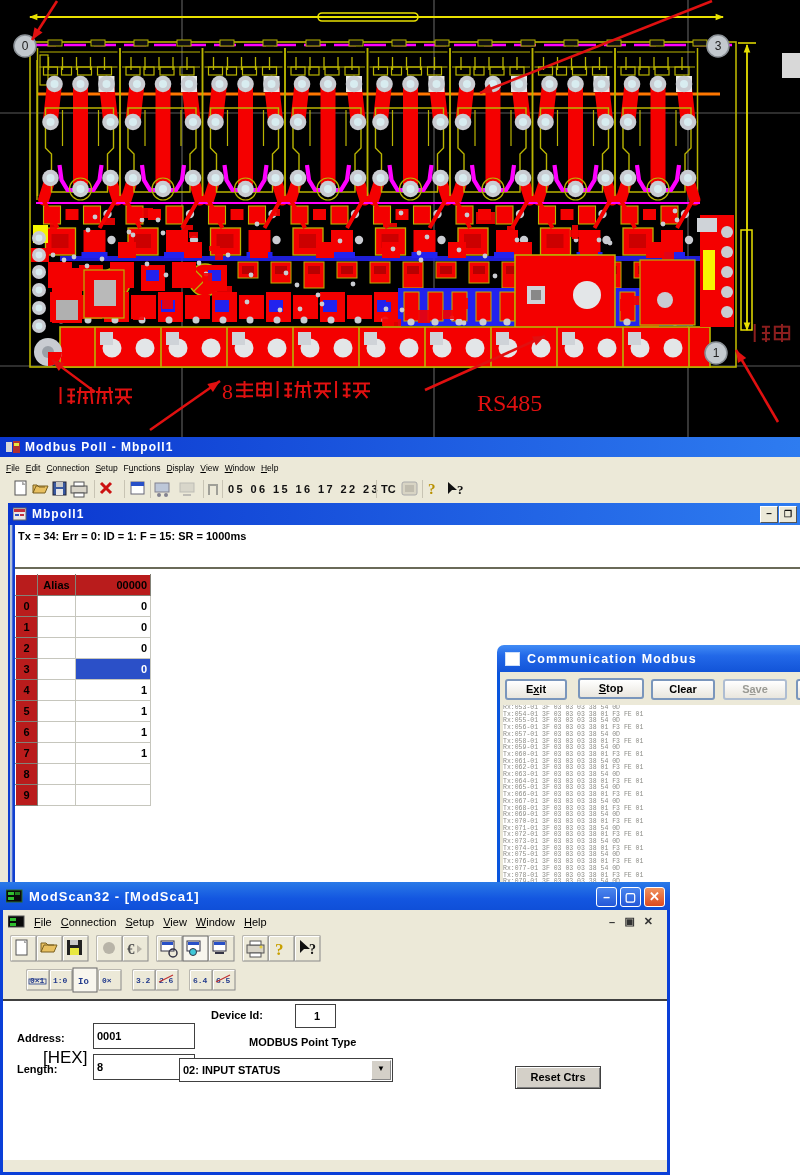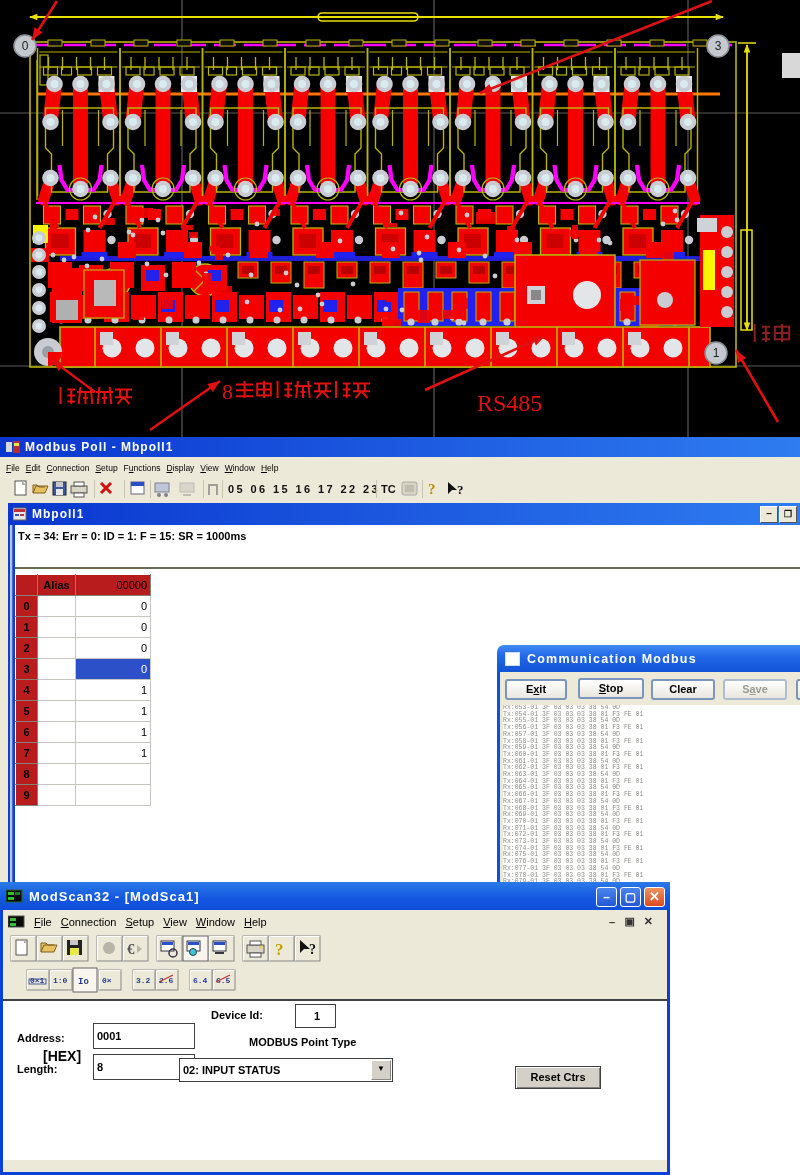--- a/index.html
+++ b/index.html
@@ -17,21 +17,21 @@
 #mbp-child{left:8px;top:66px;width:792px;height:382px;background:#fff;}
 #mbp-child-title{left:0;top:0;width:792px;height:22px;background:linear-gradient(to right,#0a36cf,#2e7cf0);display:flex;align-items:center;}
 #mbp-child-title .ttl{color:#fff;font-weight:bold;font-size:12px;margin-left:4px;letter-spacing:1px;}
 #childedge{left:8px;top:88px;width:7px;height:360px;background:linear-gradient(to right,#1040d0 2px,#8ab 2px,#e8e8e8 3px,#1040d0 5px,#1040d0 7px);}
 #txline{left:10px;top:27px;font-size:11px;font-weight:bold;color:#000;}
 #hline{left:0px;top:64px;width:792px;height:2px;background:#6a6a58;}
 
 table.grid{border-collapse:collapse;font-size:11px;}
 table.grid td{border:1px solid #c6c6bd;background:#fff;height:20px;padding:0 3px;}
 table.grid td.hd{background:#b91c1c;border:1px solid #fff;border-right-color:#848278;border-bottom-color:#848278;text-align:center;font-weight:bold;margin-top:44px;}
-table.grid td.val{text-align:right;font-weight:normal;}
+table.grid td.val{text-align:right;font-weight:bold;}
 table.grid td.sel{background:#2b50c8;color:#fff;}
 
 #ct{left:497px;top:645px;width:316px;height:245px;}
 #ct-title{left:0;top:0;width:316px;height:27px;background:linear-gradient(#418cf5 0%,#2268e8 40%,#1254d8 100%);border-radius:7px 7px 0 0;display:flex;align-items:center;}
 #ct-title .ttl{color:#fff;font-weight:bold;font-size:12.5px;letter-spacing:1.2px;margin-left:7px;}
 #ct-body{left:0;top:27px;width:310px;height:218px;background:#ece9d8;border-left:3px solid #0855dd;border-right:3px solid #0855dd;}
 .xpbtn{height:21px;background:linear-gradient(#ffffff,#e9e6de);border:2px solid #7a96bc;border-radius:3px;font-size:11px;font-weight:bold;color:#000;text-align:center;line-height:17px;box-sizing:border-box;}
 #ct-text{left:3px;top:33px;width:301px;height:185px;background:#fff;font-family:"Liberation Mono",monospace;font-size:6.5px;line-height:6.7px;color:#8c8c86;white-space:pre;overflow:hidden;}
 
 #ms{left:0;top:882px;width:670px;height:293px;}
@@ -1101,21 +1101,21 @@
 <g stroke="#c03030" stroke-width="1.2">
           <path d="M140,16 l14,-7"></path>
           <path d="M197,16 l14,-7"></path>
         </g>
 <rect x="10" y="13" width="17" height="5" fill="none" stroke="#223a8c" stroke-width="0.8"></rect>
 </svg></div>
   <div class="abs" id="ms-client">
     <div class="abs" style="left:208px;top:8px;font-size:11px;font-weight:bold;">Device Id:</div>
     <div class="abs inp" style="left:292px;top:3px;width:36px;height:22px;text-align:center;line-height:22px;">1</div>
     <div class="abs" style="left:14px;top:31px;font-size:11px;font-weight:bold;">Address:</div>
-    <div class="abs" style="left:40px;top:47px;font-size:14px;font-weight:bold;">[HEX]</div>
+    <div class="abs" style="left:40px;top:47px;font-size:17px;font-weight:normal;">[HEX]</div>
     <div class="abs inp" style="left:90px;top:22px;width:97px;height:24px;line-height:24px;">0001</div>
     <div class="abs" style="left:246px;top:35px;font-size:11px;font-weight:bold;">MODBUS Point Type</div>
     <div class="abs" style="left:14px;top:62px;font-size:11px;font-weight:bold;">Length:</div>
     <div class="abs inp" style="left:90px;top:53px;width:97px;height:24px;line-height:24px;">8</div>
     <div class="abs inp" style="left:176px;top:57px;width:209px;height:22px;line-height:22px;">02: INPUT STATUS<span style="position:absolute;right:1px;top:1px;width:18px;height:18px;background:#d4d0c8;border:1px solid #888;border-top-color:#fff;border-left-color:#fff;text-align:center;line-height:16px;font-size:8px;">▼</span></div>
     <div class="abs" style="left:512px;top:65px;width:86px;height:23px;background:#d4d0c8;border:1px solid #404040;box-shadow:inset 1px 1px 0 #fff,inset -1px -1px 0 #808080;font-size:11px;font-weight:bold;text-align:center;line-height:21px;box-sizing:border-box;">Reset Ctrs</div>
   </div>
   <div class="abs" style="left:3px;top:278px;width:664px;height:12px;background:#ece9d8;"></div>
 </div>
 

